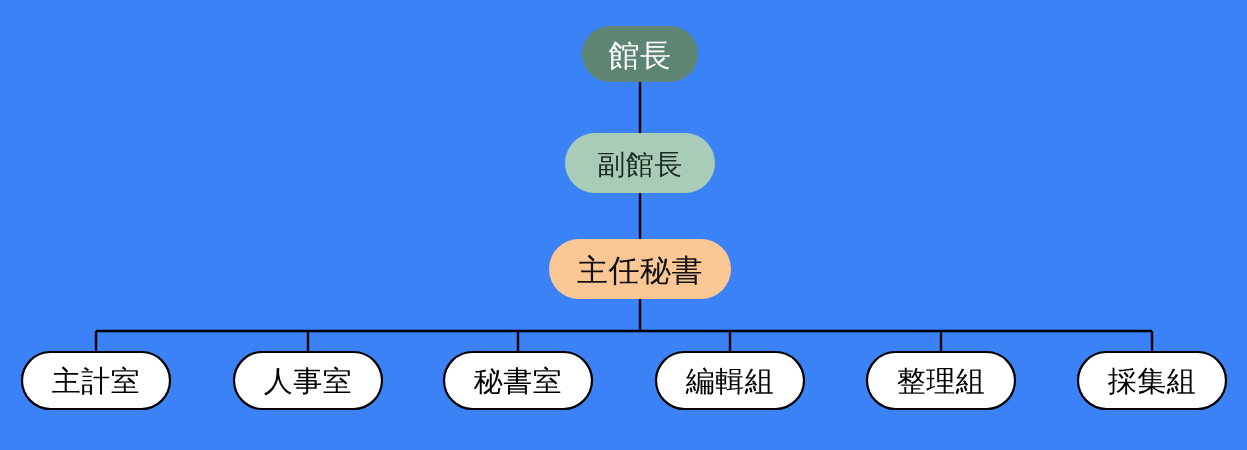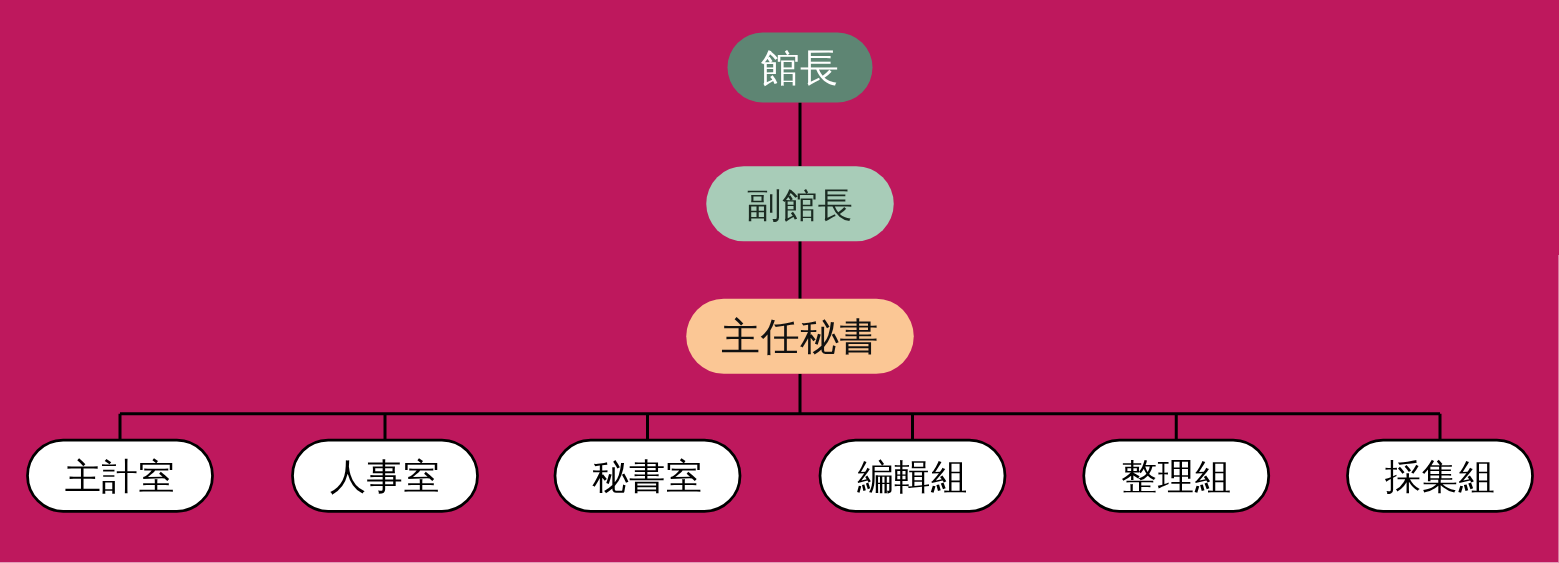--- a/index.html
+++ b/index.html
@@ -8,21 +8,21 @@
     padding: 0;
     background: #ffffff;
   }
   body {
     font-family: "DejaVu Sans", "Liberation Sans", sans-serif;
   }
   #org-chart {
     position: relative;
     width: 1247px;
     height: 450px;
-    background: #be185d;
+    background: #3b82f6;
     overflow: hidden;
   }
   #org-svg {
     position: absolute;
     left: 0;
     top: 0;
     width: 1247px;
     height: 450px;
     display: block;
   }

